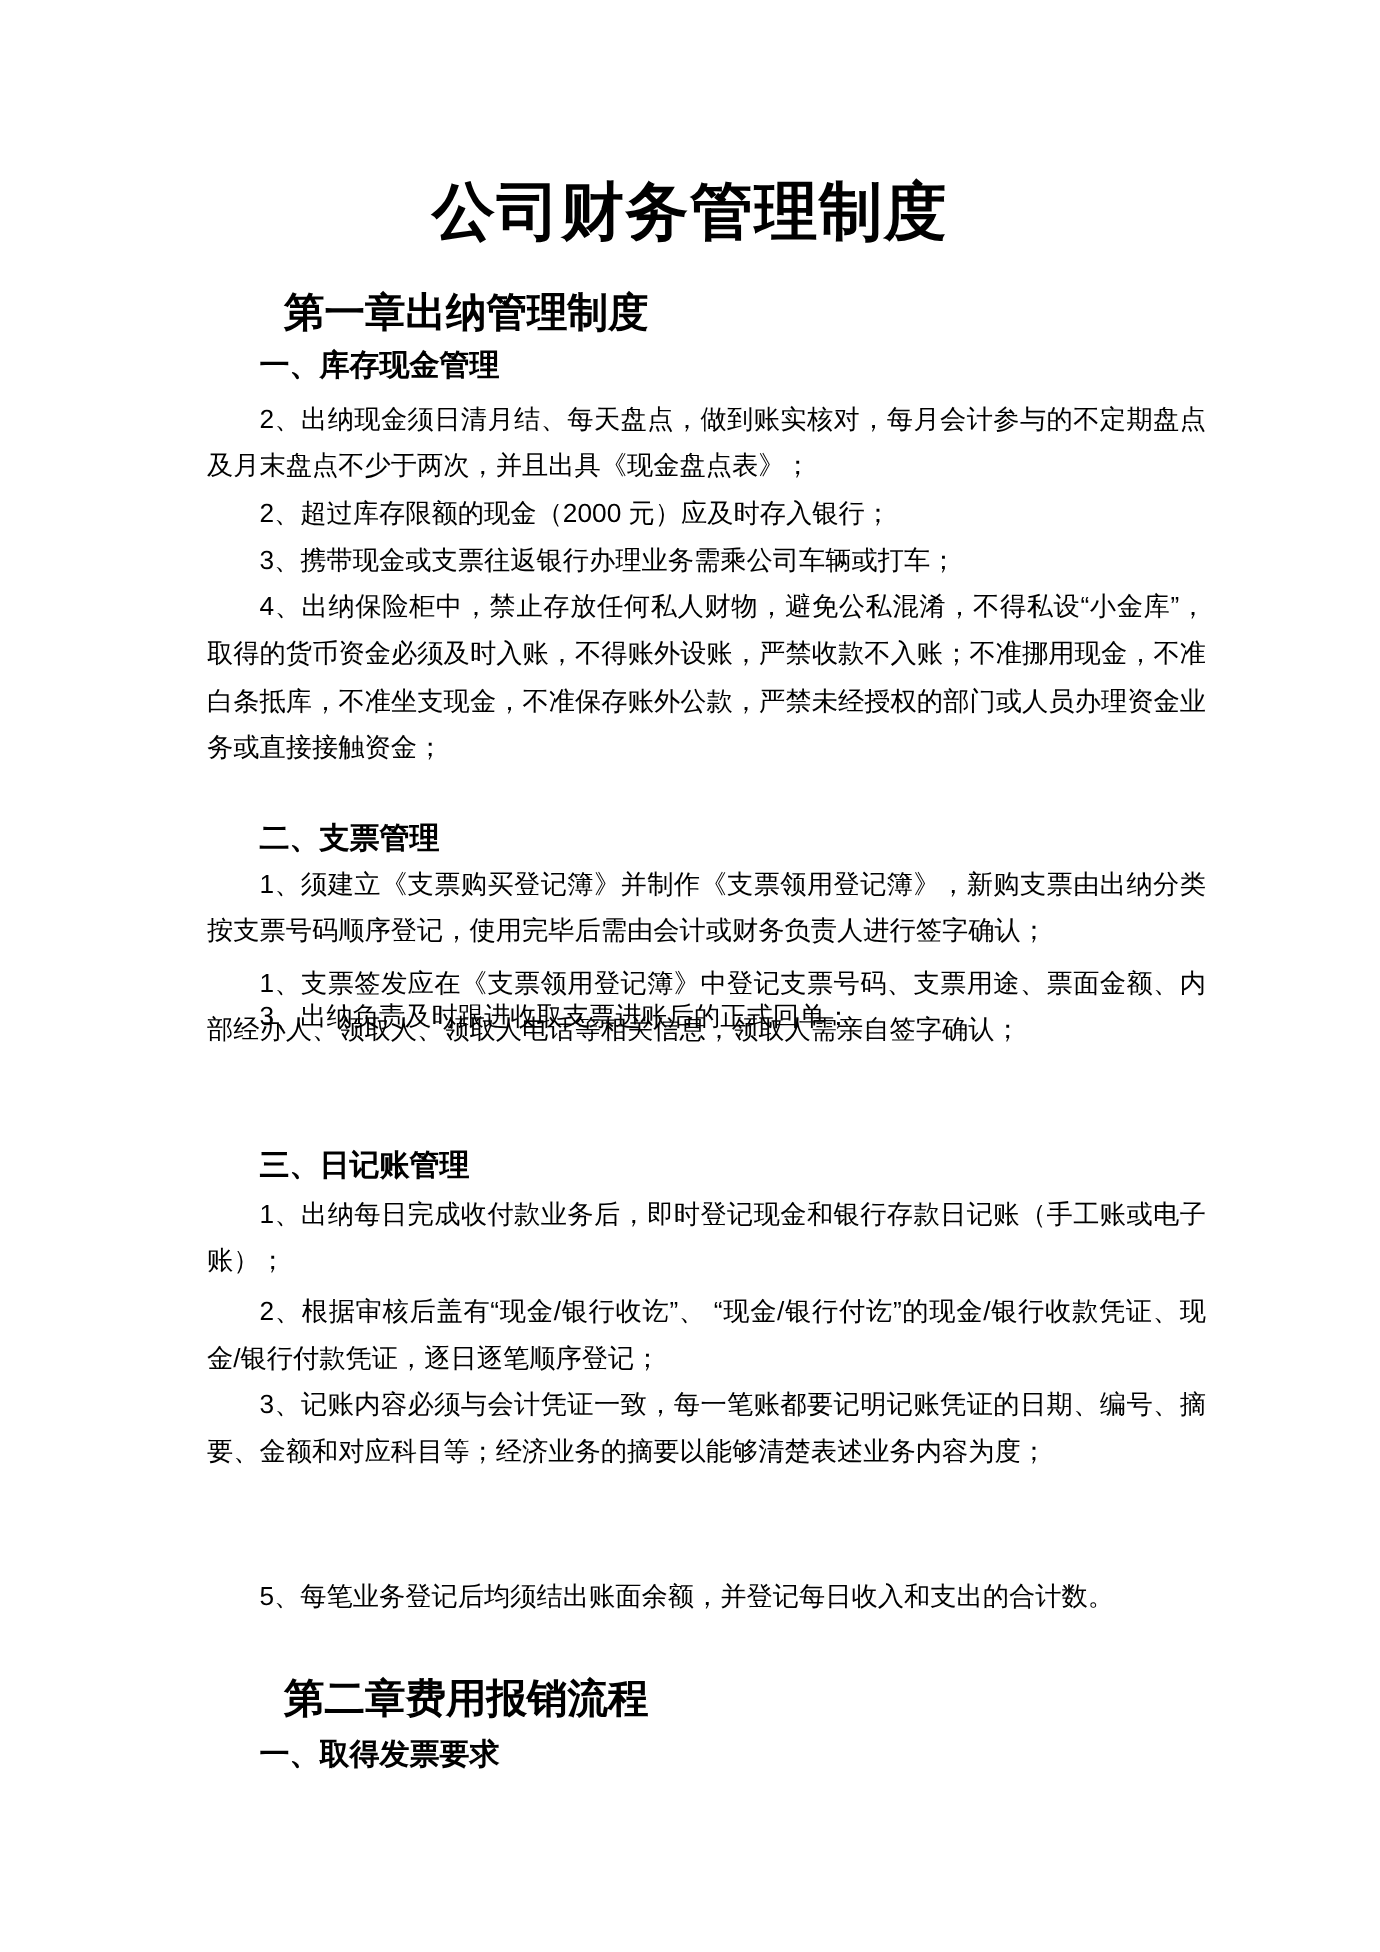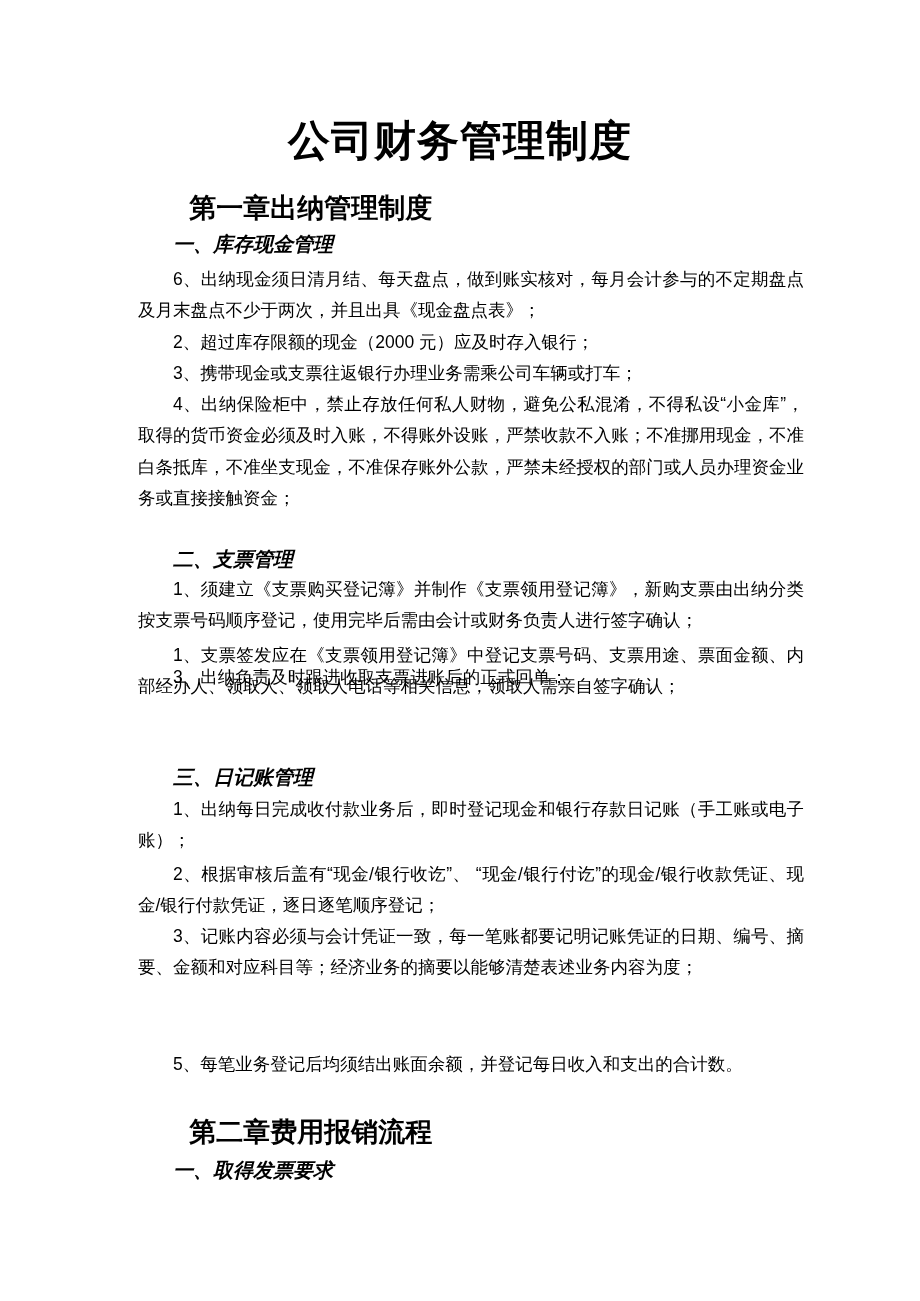--- a/index.html
+++ b/index.html
@@ -39,42 +39,41 @@
     font-weight: 700;
     text-indent: 1.9em;
     white-space: nowrap;
   }
   .section {
     font-size: 20px;
     line-height: 36px;
     font-weight: 700;
     text-indent: 1.75em;
     white-space: nowrap;
-    font-style: italic;
   }
   .para {
     font-size: 17.5px;
     line-height: 31.4px;
     font-weight: 400;
     text-align: justify;
     text-justify: inter-ideograph;
   }
 </style>
 </head>
 <body>
 
 <div class="page">
 
   <div class="doc-title" style="top:112px;">公司财务管理制度</div>
 
   <div class="block chapter" style="top:190px;">第一章出纳管理制度</div>
 
   <div class="block section" style="top:226px;">一、库存现金管理</div>
 
-  <div class="block para" style="top:264px;">6、出纳现金须日清月结、每天盘点，做到账实核对，每月会计参与的不定期盘点及月末盘点不少于两次，并且出具《现金盘点表》；</div>
+  <div class="block para" style="top:264px;">2、出纳现金须日清月结、每天盘点，做到账实核对，每月会计参与的不定期盘点及月末盘点不少于两次，并且出具《现金盘点表》；</div>
 
   <div class="block para" style="top:327px;">2、超过库存限额的现金（2000 元）应及时存入银行；</div>
 
   <div class="block para" style="top:358px;">3、携带现金或支票往返银行办理业务需乘公司车辆或打车；</div>
 
   <div class="block para" style="top:389px;">4、出纳保险柜中，禁止存放任何私人财物，避免公私混淆，不得私设“小金库”，取得的货币资金必须及时入账，不得账外设账，严禁收款不入账；不准挪用现金，不准白条抵库，不准坐支现金，不准保存账外公款，严禁未经授权的部门或人员办理资金业务或直接接触资金；</div>
 
   <div class="block section" style="top:541px;">二、支票管理</div>
 
   <div class="block para" style="top:574px;">1、须建立《支票购买登记簿》并制作《支票领用登记簿》，新购支票由出纳分类按支票号码顺序登记，使用完毕后需由会计或财务负责人进行签字确认；</div>

